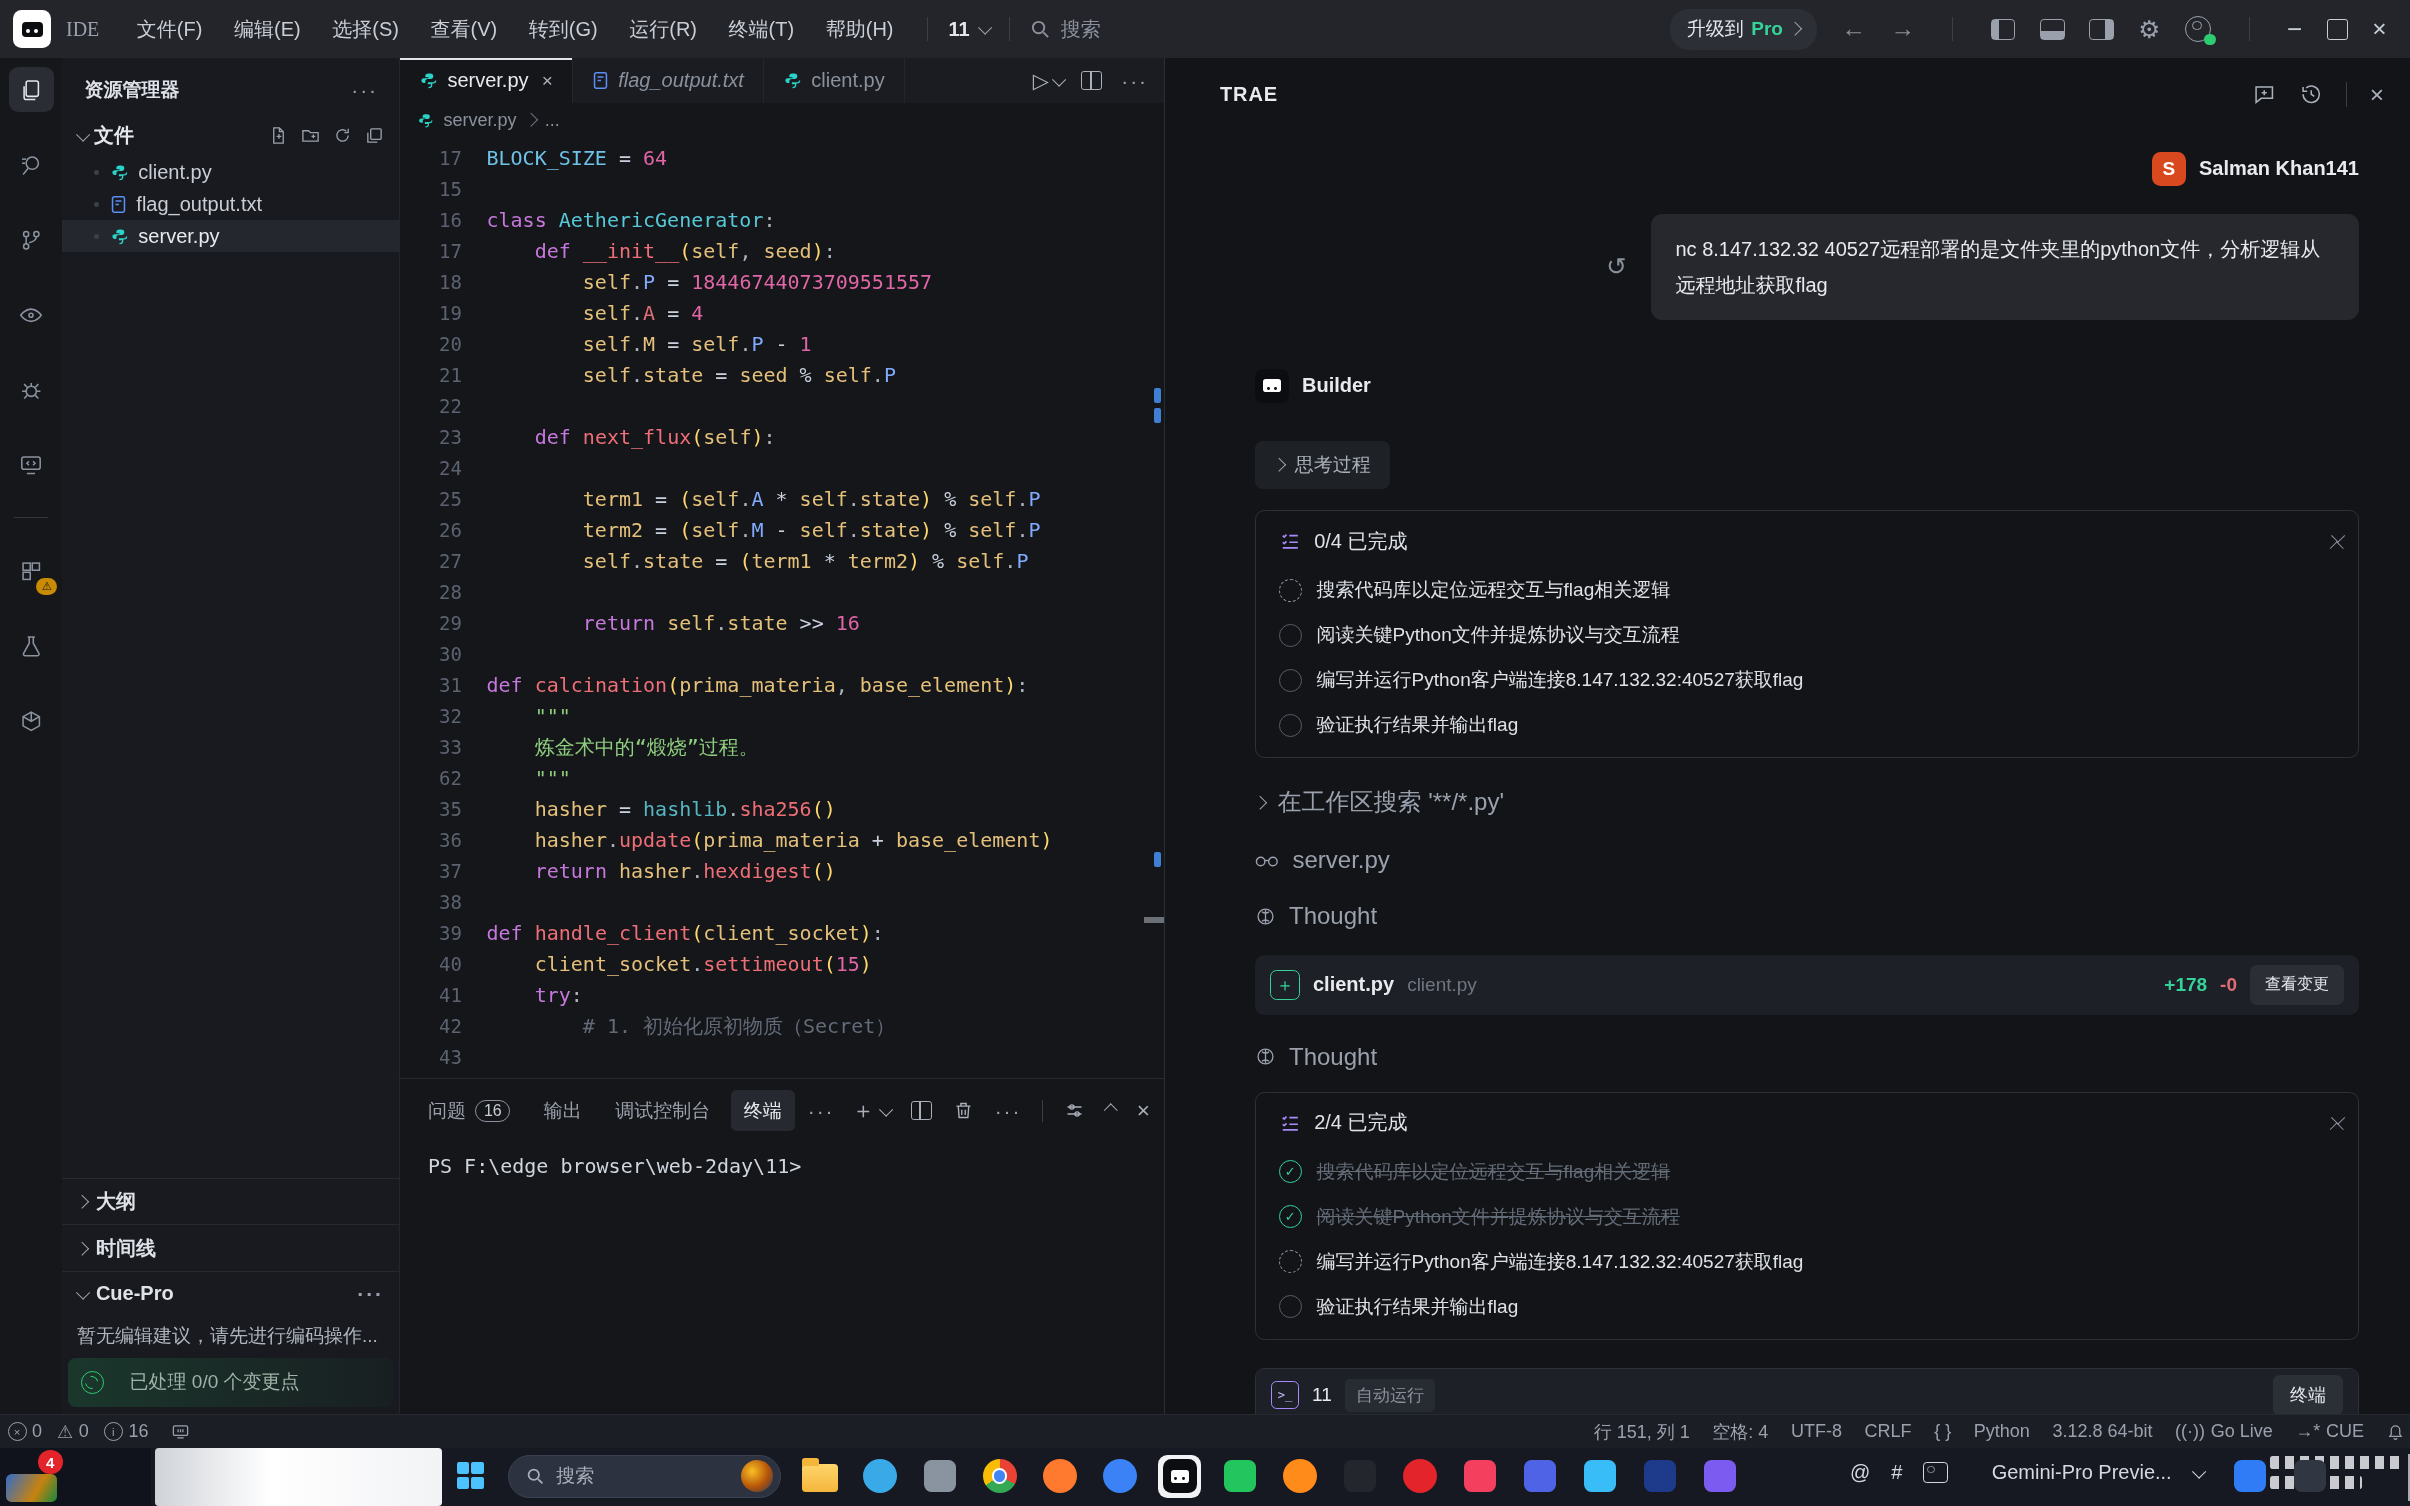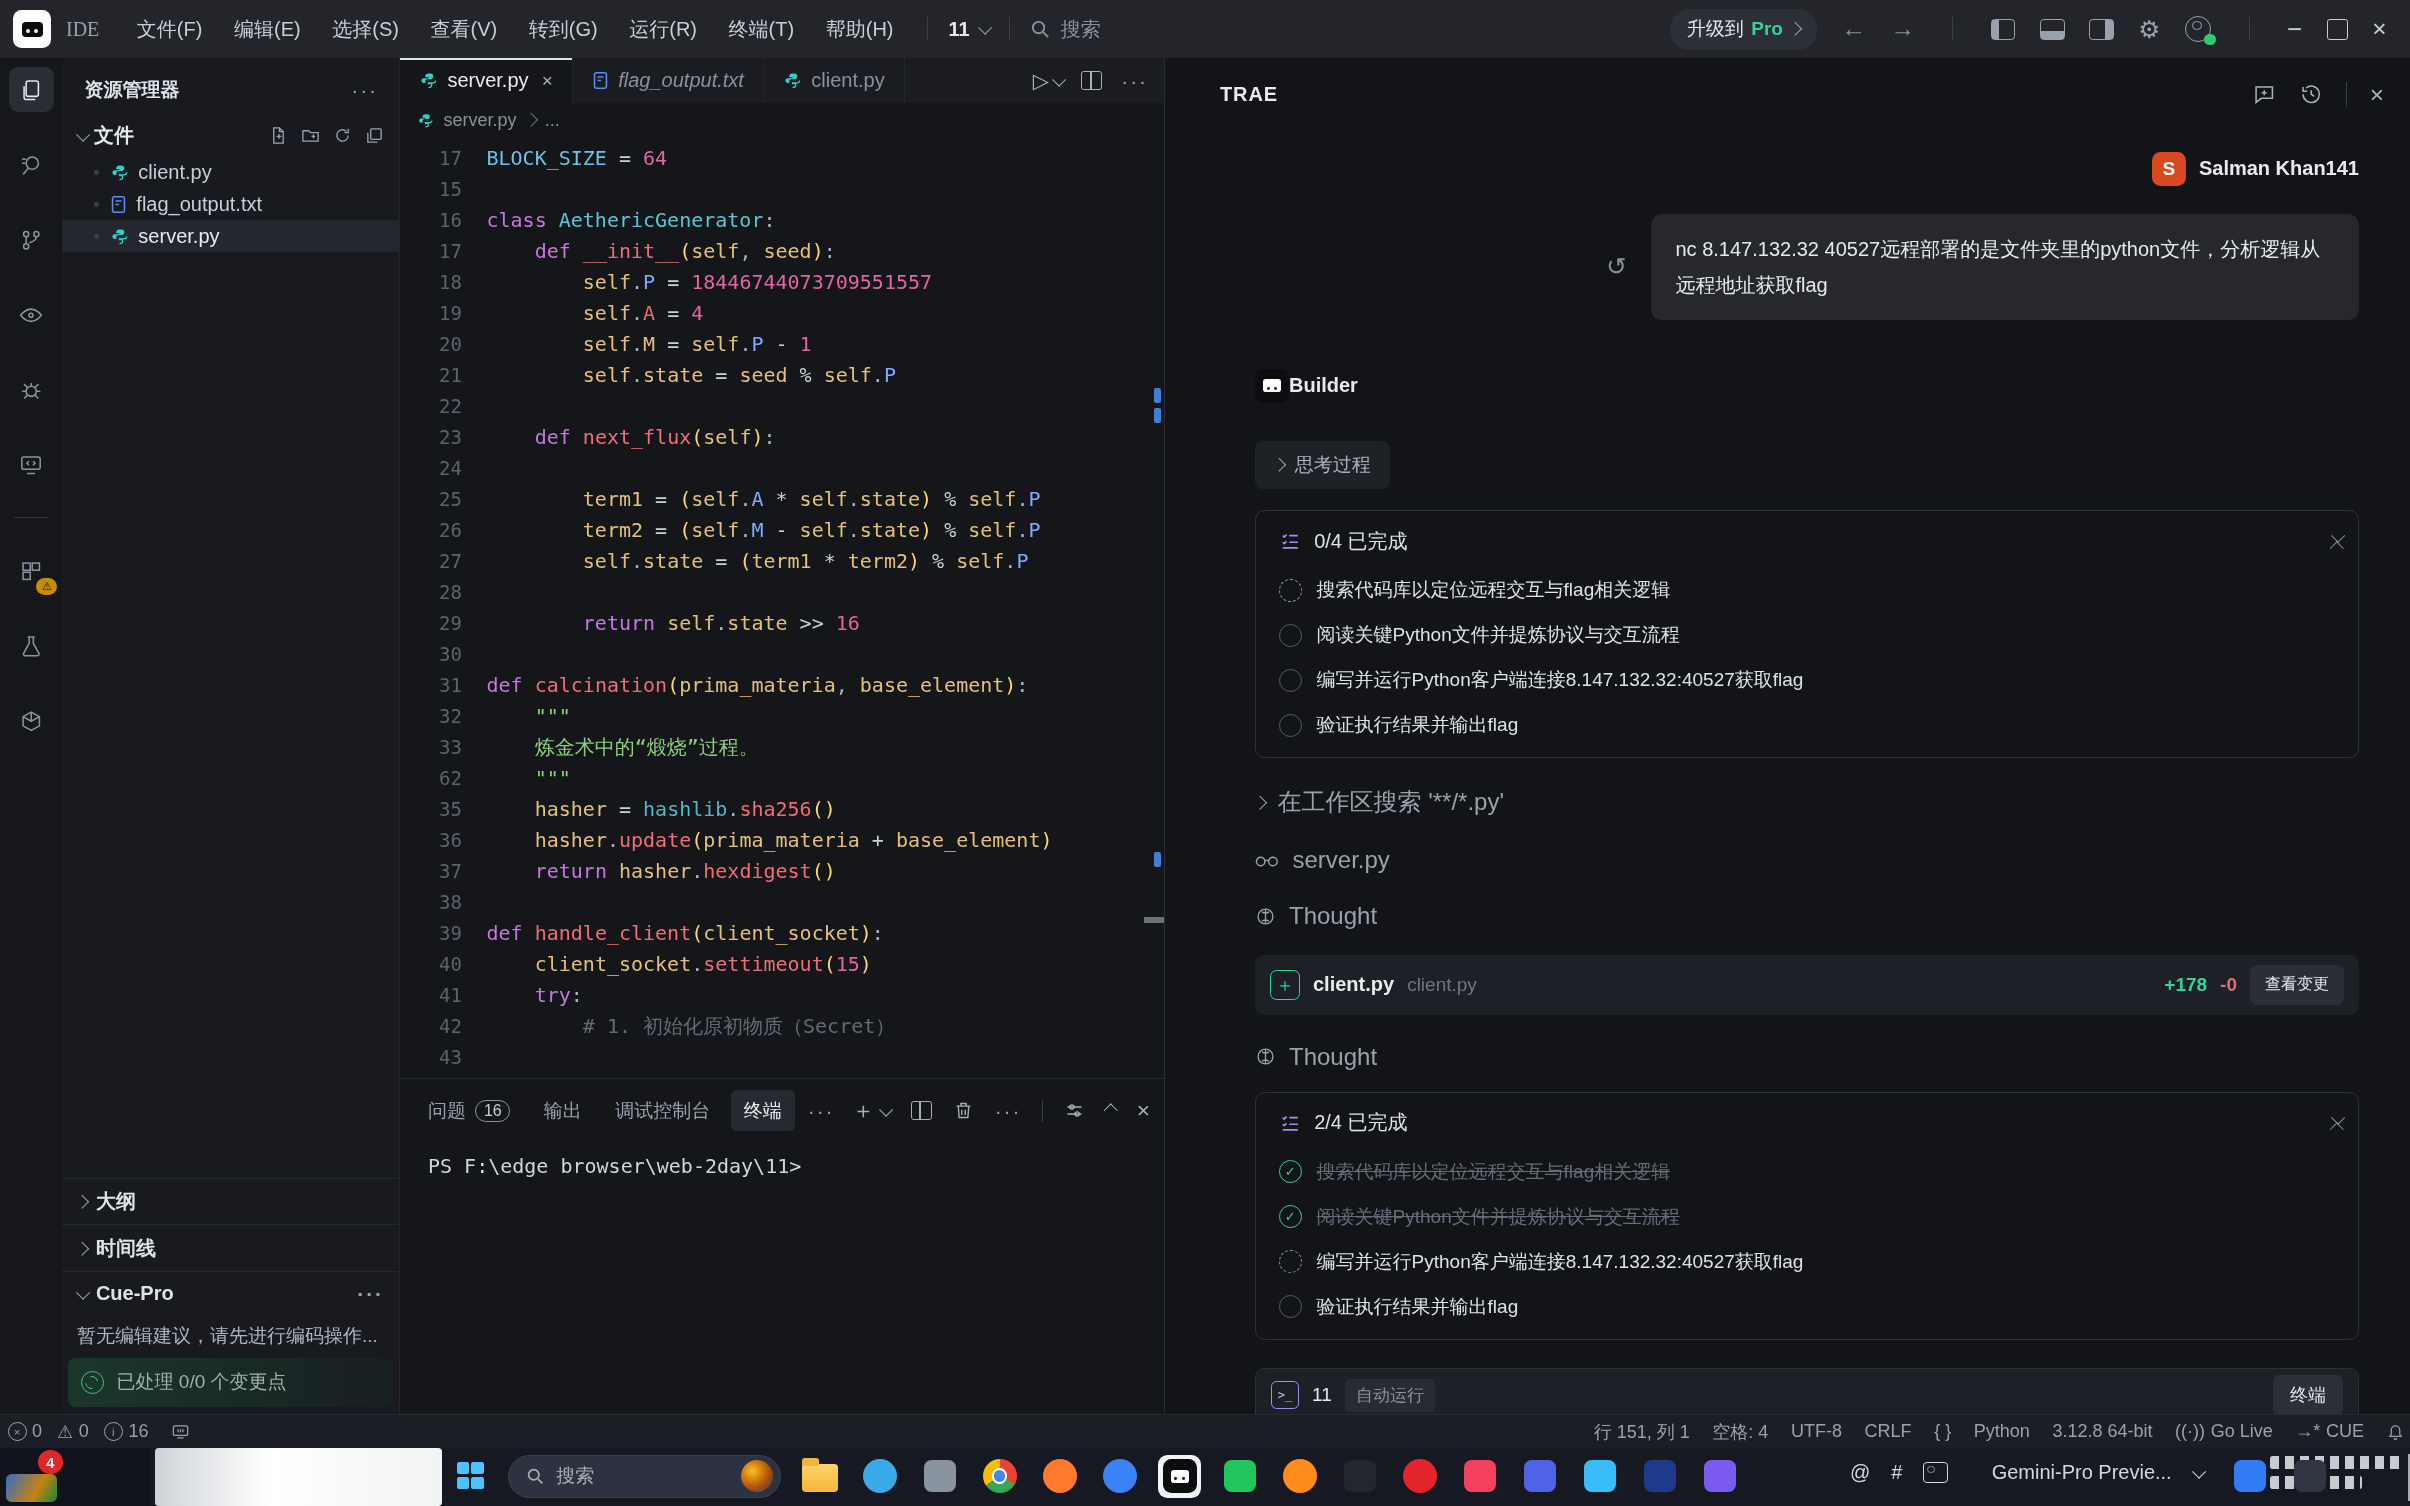--- a/index.html
+++ b/index.html
@@ -60,21 +60,21 @@
   .sec-row{display:flex;align-items:center;gap:7.5px;padding:7.5px 15px;}
   .sec-label{font-size:20px;font-weight:bold;color:#e4e7ec;flex:1;}
   .sec-icons{display:flex;gap:13px;}
   .sec-icons svg{stroke:#9aa1ad;fill:none;stroke-width:1.4;}
   .file-row{display:flex;align-items:center;gap:9.4px;height:32px;padding-left:32px;font-size:20px;color:#c9ced6;}
   .file-row .dot{width:4.7px;height:4.7px;border-radius:50%;background:#3b4046;margin-right:1.9px;}
   .file-row.sel{background:#24272e;color:#e8eaee;}
   .sb-bottom{position:absolute;bottom:0;left:0;right:0;}
   .sb-sec{border-top:0.9px solid #262a30;display:flex;align-items:center;gap:9.4px;padding:9.4px 15px;font-size:20px;font-weight:bold;color:#dfe3e9;}
   .cue-hint{padding:7.5px 15px 9.4px;font-size:19px;color:#aeb4be;}
-  .cue-status{display:flex;align-items:center;gap:13px;margin:0 5.6px 7.5px;padding:11.3px 13px;border-radius:7.5px;
+  .cue-status{display:flex;align-items:center;gap:26px;margin:0 5.6px 7.5px;padding:11.3px 13px;border-radius:7.5px;
     background:linear-gradient(90deg,rgba(30,90,60,.45),rgba(30,90,60,.08));color:#9fb3a8;font-size:19px;}
   .cue-swirl{width:21px;height:21px;border:1.9px solid #2ecc71;border-radius:50%;position:relative;}
   .cue-swirl::after{content:"";position:absolute;inset:3.8px;border:1.9px solid #2ecc71;border-radius:50%;border-color:#2ecc71 transparent #2ecc71 transparent;transform:rotate(35deg);}
   
   #editor{position:absolute;left:399px;top:58px;width:765px;height:1020px;background:#141619;border-left:0.9px solid #23262c;}
   #tabbar{height:45px;background:#1a1c21;display:flex;align-items:stretch;}
   .tab{display:flex;align-items:center;gap:9.4px;padding:0 19px;font-size:20px;color:#8a919d;border-right:0.9px solid #23262c;}
   .tab.active{background:#141619;color:#e8eaee;box-shadow:inset 0 1.9px 0 #e0e3e8;}
   .tab .close{color:#aab0ba;font-size:19px;margin-left:3.8px;}
   .tab.preview .lbl{font-style:italic;}
@@ -107,21 +107,21 @@
   .rp-title{font-size:20px;font-weight:bold;letter-spacing:0.9px;color:#e8eaee;margin-left:12px;}
   .rp-icons{display:flex;align-items:center;gap:22.6px;color:#aab0ba;font-size:22.6px;}
   .rp-icons svg{stroke:#aab0ba;fill:none;stroke-width:1.5;}
   .rp-body{padding:9.4px 53px 0 90px;}
   .user-row{display:flex;justify-content:flex-end;align-items:center;gap:13px;margin-top:24.5px;}
   .u-avatar{width:34px;height:34px;border-radius:8.5px;background:#d9491f;color:#fff;font-weight:bold;font-size:19px;display:flex;align-items:center;justify-content:center;}
   .u-name{font-size:20px;font-weight:bold;color:#e8eaee;}
   .bubble-row{display:flex;justify-content:flex-end;align-items:center;gap:24.5px;margin-top:28px;}
   .undo{color:#8a919d;font-size:24.5px;}
   .bubble{background:#26282e;border-radius:11.3px;padding:17px 24.5px;max-width:659px;font-size:20px;line-height:36px;color:#e6e9ee;}
-  .builder-row{display:flex;align-items:center;margin-top:49px;}
+  .builder-row{display:flex;align-items:center;gap:13px;margin-top:49px;}
   .mini-logo{width:34px;height:34px;background:#0c0d10;border-radius:8.5px;display:flex;align-items:center;justify-content:center;flex:none;}
   .mini-logo .scr{width:18px;height:13px;background:#fff;border-radius:2.8px;position:relative;}
   .mini-logo .scr i,.mini-logo .scr b{position:absolute;bottom:2.8px;width:2.8px;height:2.8px;border-radius:50%;background:#0c0d10;}
   .mini-logo .scr i{left:3.8px}.mini-logo .scr b{right:3.8px}
   .builder-name{font-size:20px;font-weight:bold;color:#e8eaee;}
   .think-chip{display:inline-flex;align-items:center;gap:11.3px;background:#1e2126;border-radius:7.5px;padding:11.3px 19px;
     color:#aab0ba;font-size:19px;margin-top:38px;}
   .task-card{border:0.9px solid #2e3138;border-radius:9.4px;padding:13px 22.6px 19px;margin-top:21px;position:relative;}
   .tc-head{display:flex;align-items:center;gap:13px;height:34px;color:#dfe3e9;font-size:20px;}
   .collapse{position:absolute;right:17px;top:21px;display:flex;flex-direction:column;gap:1.9px;align-items:center;}

